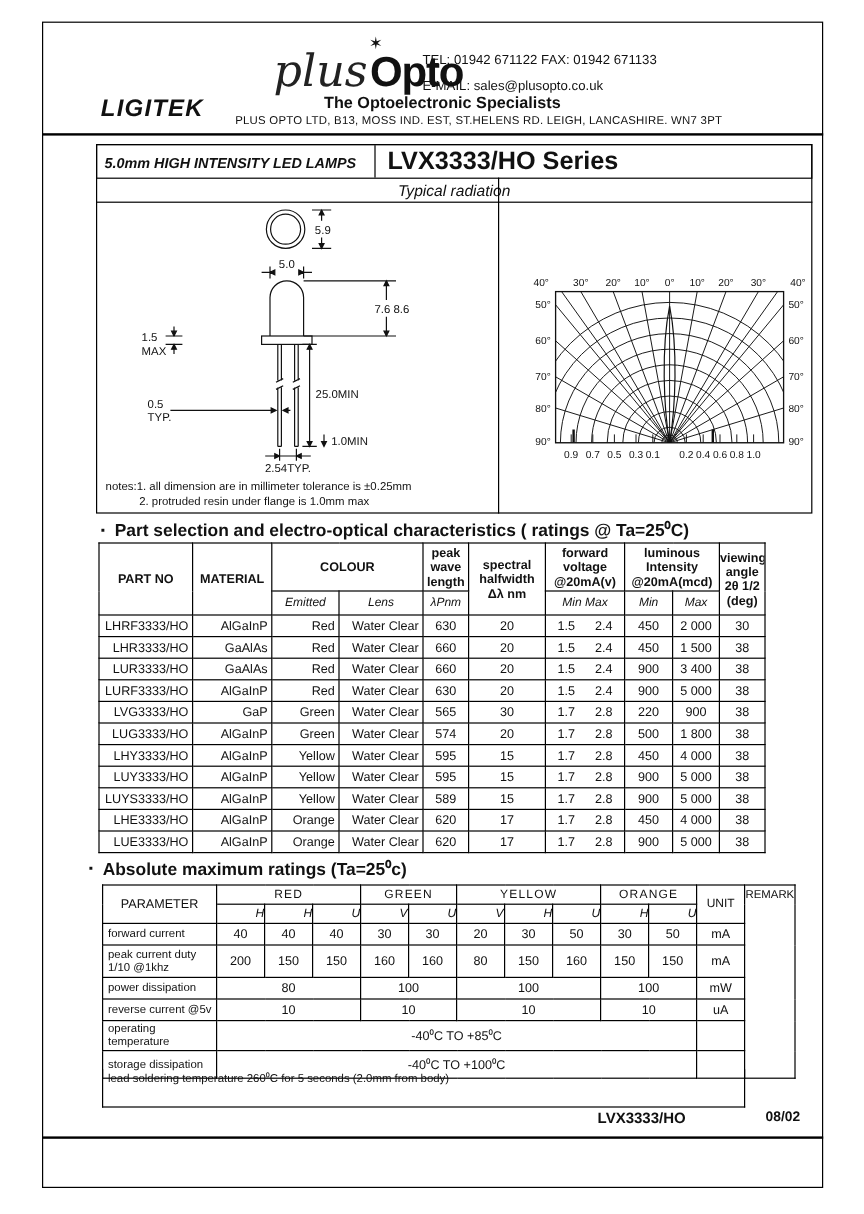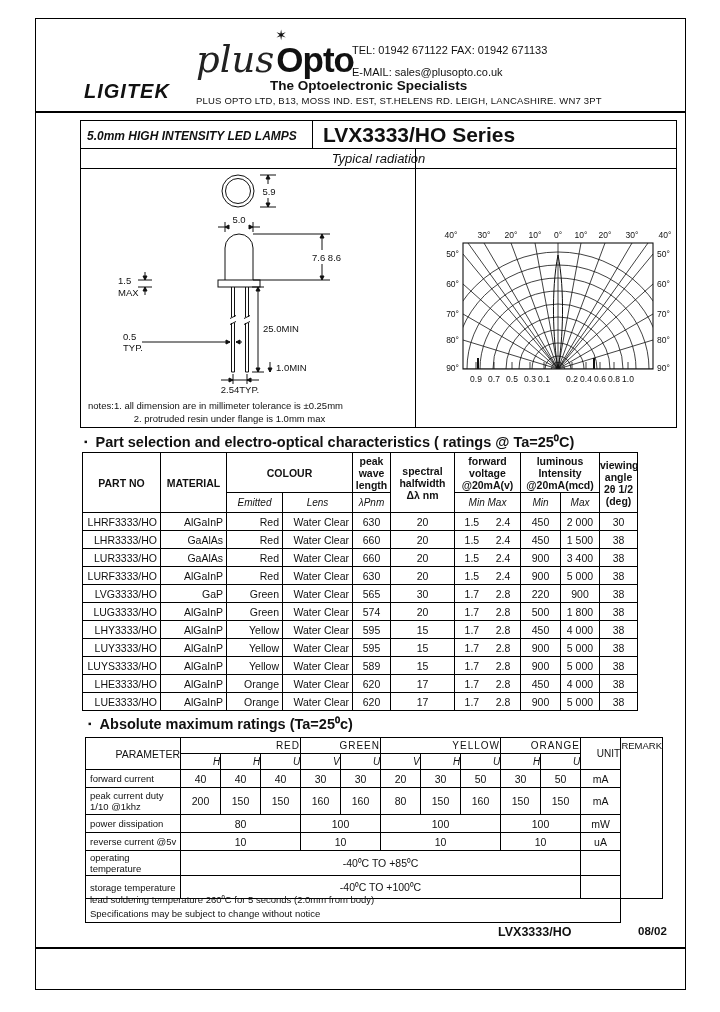--- a/index.html
+++ b/index.html
@@ -4,21 +4,21 @@
 <style>
   html,body{margin:0;padding:0;}
   body{
     width:720px;height:1012px;background:#fff;position:relative;overflow:hidden;
     font-family:"Liberation Sans",sans-serif;color:#111;
     -webkit-font-smoothing:antialiased;
   }
   .abs{position:absolute;}
   
   .ligitek{left:84px;top:80px;font-size:20px;font-weight:bold;font-style:italic;letter-spacing:1px;}
-  .logo{left:196px;top:38px;white-space:nowrap;}
+  .logo{left:228px;top:38px;white-space:nowrap;}
   .logo-plus{font-family:"DejaVu Serif",serif;font-style:italic;font-size:37px;color:#222;}
   .logo-opto{font-size:35px;font-weight:bold;letter-spacing:-1px;position:relative;padding-left:2px;}
   .logo-star{position:absolute;left:1px;top:-13px;font-size:14px;font-weight:normal;}
   .telfax{left:352px;top:44px;font-size:11px;}
   .email{left:352px;top:66px;font-size:11px;}
   .tagline{left:270px;top:78px;font-size:13.5px;font-weight:bold;}
   .address{left:196px;top:95px;font-size:9.5px;letter-spacing:.2px;}
   .hr-head{left:35px;top:111px;width:651px;height:2px;background:#000;}
   
   .page-frame{left:35px;top:18px;width:649px;height:970px;border:1.5px solid #000;}
@@ -31,21 +31,21 @@
   .subhead{font-size:13px;font-style:italic;text-align:center;padding-top:3px;box-sizing:border-box;}
   .subhead.pk{width:335px;}
   .subhead.rad{flex:1;}
   .vdivider{left:415px;top:148px;width:1px;height:280px;background:#000;}
   .notes{left:88px;top:399px;font-size:9.5px;line-height:13px;}
   svg text{font-family:"Liberation Sans",sans-serif;}
   
   .sechead{font-size:14.5px;font-weight:bold;white-space:nowrap;}
   .sechead .bullet{font-size:10px;vertical-align:2px;margin-right:8px;}
   .h-part{left:84px;top:431px;}
-  .h-abs{left:88px;top:713px;}
+  .h-abs{left:74px;top:713px;}
   
   table{border-collapse:collapse;table-layout:fixed;}
   td,th{border:1px solid #000;overflow:hidden;}
   .part-table{left:82px;top:452px;width:555px;}
   .part-table th{font-size:10.5px;font-weight:bold;white-space:pre-line;line-height:12px;padding:1px 0;}
   .part-table th.sub{font-weight:normal;font-style:italic;font-size:10px;}
   .part-table td{font-size:10.5px;height:17px;padding:0 3px;text-align:center;white-space:nowrap;}
   .part-table td.l{text-align:right;}
   .part-table td.fv{padding:0;}
   .part-table td.fv span{display:inline-block;width:48%;}
@@ -120,21 +120,21 @@
 
   <path d="M180,190 V200 M180,200 l-2,-4 h4 z" fill="#111"></path>
   <text x="186" y="199" font-size="9.5" fill="#111" stroke="none">1.0MIN</text>
 
   <path d="M143,202 V212 M157,202 V212 M131,208 H169 M143,208 l-4,-2 v4 z M157,208 l4,-2 v4 z" fill="#111"></path>
   <text x="150" y="221" font-size="9.5" fill="#111" stroke="none" text-anchor="middle">2.54TYP.</text>
 </svg>
 
 <div class="abs notes">
   <div>notes:1. all dimension are in millimeter tolerance is ±0.25mm</div>
-  <div style="padding-left:28px;text-align:center;">2. protruded resin under flange is 1.0mm max</div>
+  <div style="padding-left:28px;">2. protruded resin under flange is 1.0mm max</div>
 </div>
 
 <svg class="abs" style="left:432px;top:222px;" width="244" height="170" viewBox="0 0 244 170" fill="none" stroke="#111" stroke-width="0.8">
   <defs>
       <clipPath id="radclip">
         <rect x="31" y="21" width="190" height="126"></rect>
       </clipPath>
     </defs>
   <rect x="31" y="21" width="190" height="126" stroke-width="1.1"></rect>
   <g clip-path="url(#radclip)">
@@ -393,21 +393,21 @@
       <col style="width:40px">
     <col style="width:40px">
       <col style="width:40px">
       <col style="width:40px">
       <col style="width:40px">
       <col style="width:40px">
     <col style="width:40px">
       <col style="width:42px">
   </colgroup>
   <tbody>
-    <tr style="height:16px;text-align:right;">
+    <tr style="height:16px;">
       <th rowspan="2" style="font-size:10.5px;">PARAMETER</th>
       <th colspan="3" class="grp">RED</th>
       <th colspan="2" class="grp">GREEN</th>
       <th colspan="3" class="grp">YELLOW</th>
       <th colspan="2" class="grp">ORANGE</th>
       <th rowspan="2">UNIT</th>
       <th rowspan="8" class="remark">REMARK</th>
     </tr>
     <tr style="height:16px;">
       <th class="code">HRF</th>
@@ -465,27 +465,26 @@
         <td colspan="3">10</td>
         <td colspan="2">10</td>
         <td>uA</td>
       </tr>
       <tr style="height: 18px;">
         <td class="param">operating temperature</td>
         <td colspan="10">-40⁰C TO +85⁰C</td>
         <td></td>
       </tr>
       <tr style="height: 23px;">
-        <td class="param">storage temperature</td>
+        <td class="param">storage dissipation</td>
         <td colspan="10">-40⁰C TO +100⁰C</td>
         <td></td>
       </tr>
     </tbody>
 </table>
 
 <div class="abs notes-box">
   <div>lead soldering  temperature 260⁰C for 5 seconds (2.0mm from body)</div>
-  <div>Specifications may be subject to change without notice</div>
 </div>
 
 <div class="abs f-part">LVX3333/HO</div>
 <div class="abs f-date">08/02</div>
 <div class="abs f-line"></div>
 
 </body></html>

